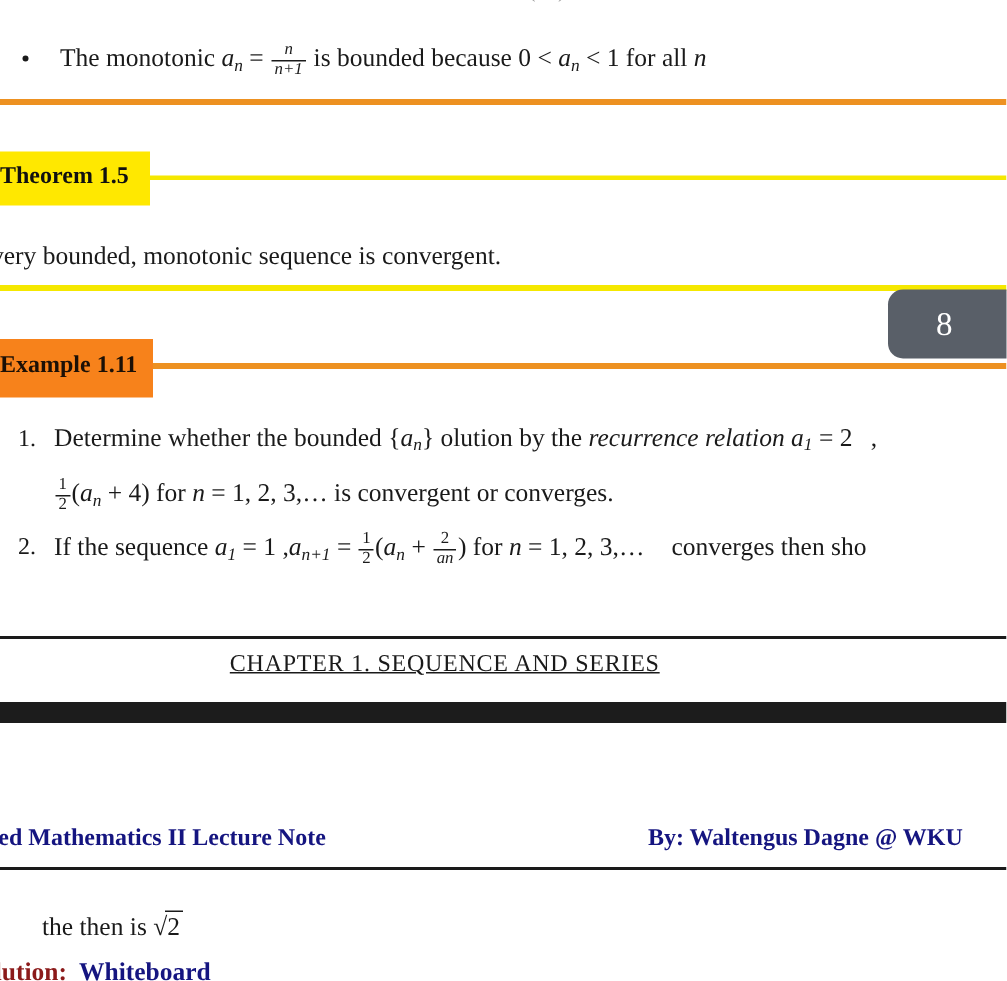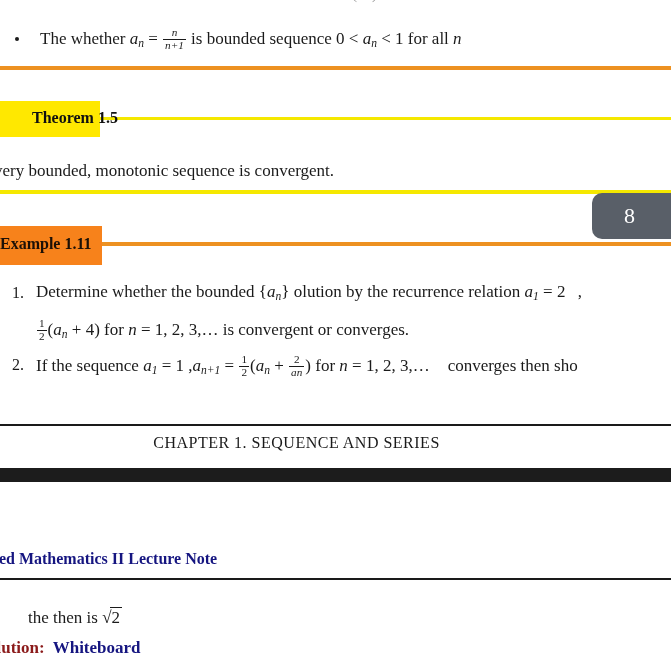--- a/index.html
+++ b/index.html
@@ -111,21 +111,20 @@
     z-index: 3;
   }
   .thm-badge span {
     position: absolute;
     left: 10px;
     top: 8px;
     font-weight: bold;
     font-size: 16px;
     color: #101010;
     white-space: nowrap;
-    margin-left: 32px;
   }
   .thm-rule {
     position: absolute;
     left: 0;
     top: 117px;
     width: 671px;
     height: 3px;
     background: #f5e800;
     z-index: 1;
   }
@@ -185,21 +184,21 @@
     top: 10px;
     color: #ffffff;
     font-size: 22px;
     font-weight: normal;
   }
 
   
   .num-item { position: absolute; white-space: nowrap; font-size: 17px; }
   .num-marker { position: absolute; font-size: 16px; }
   .num-body { position: absolute; }
-  .it { }
+  .it { font-style: italic; }
 
   
   .hr-thin-top {
     position: absolute;
     left: 0;
     top: 424px;
     width: 671px;
     height: 2px;
     background: #1a1a1a;
   }
@@ -207,20 +206,21 @@
     position: absolute;
     left: 0;
     top: 434px;
     width: 593px;
     text-align: center;
     font-size: 16px;
     letter-spacing: 0.5px;
     color: #1a1a1a;
     font-variant: small-caps;
     white-space: nowrap;
+    text-decoration: underline;
   }
   .black-bar {
     position: absolute;
     left: 0;
     top: 468px;
     width: 671px;
     height: 14px;
     background: #1c1c1c;
   }
   .page-gap {
@@ -277,21 +277,21 @@
 <div class="page">
 
   <div class="clipped-top">
     <span class="frag" style="left:88px;">1</span>
     <span class="frag" style="left:155px;">n</span>
     <span class="frag" style="left:352px;">( n )</span>
   </div>
 
   <div class="bullet-row">
     <span class="bullet-dot"></span>
-    <span class="bullet-text"><span>The whether </span><span class="mi">a</span><span class="subn">n</span><span> = </span><span class="frac"><span class="num mi">n</span><span class="den mi">n+1</span></span><span> is bounded sequence </span><span>0 &lt; </span><span class="mi">a</span><span class="subn">n</span><span> &lt; 1 for all </span><span class="mi">n</span></span>
+    <span class="bullet-text"><span>The monotonic </span><span class="mi">a</span><span class="subn">n</span><span> = </span><span class="frac"><span class="num mi">n</span><span class="den mi">n+1</span></span><span> is bounded because </span><span>0 &lt; </span><span class="mi">a</span><span class="subn">n</span><span> &lt; 1 for all </span><span class="mi">n</span></span>
   </div>
 
   <div class="rule-orange" style="top:66px;"></div>
 
   <div class="thm-rule"></div>
   <div class="thm-badge">
     <span>Theorem 1.5</span>
   </div>
   <div class="thm-text">very bounded, monotonic sequence is convergent.</div>
   <div class="rule-yellow" style="top:190px;"></div>
@@ -318,19 +318,20 @@
     <span class="num-marker" style="left:12px; top:2px;">2.</span>
     <span class="num-body" style="left:36px; top:0;"><span>If the sequence </span><span class="mi">a</span><span class="subn">1</span><span> = 1 ,</span><span class="mi">a</span><span class="subn">n+1</span><span> = </span><span class="frac"><span class="num">1</span><span class="den">2</span></span><span>(</span><span class="mi">a</span><span class="subn">n</span><span> + </span><span class="frac"><span class="num">2</span><span class="den mi">an</span></span><span>) for </span><span class="mi">n</span><span> = 1, 2, 3,…</span><span style="margin-left:18px;">converges then sho</span></span>
   </div>
 
   <div class="hr-thin-top"></div>
   <div class="chapter-line">CHAPTER 1.  SEQUENCE AND SERIES</div>
   <div class="black-bar"></div>
   <div class="page-gap"></div>
 
   <div class="hdr hdr-left">lied Mathematics II Lecture Note</div>
+  <div class="hdr hdr-right">By: Waltengus Dagne @ WKU</div>
   <div class="hdr-rule"></div>
 
   <div class="limit-line"><span>the then is </span><span>√</span><span class="sqrt">2</span></div>
 
   <div class="solution-line"><span class="sol-label">olution:</span><span class="sol-value" style="margin-left:8px;">Whiteboard</span></div>
 
 </div>
 
 </body></html>

